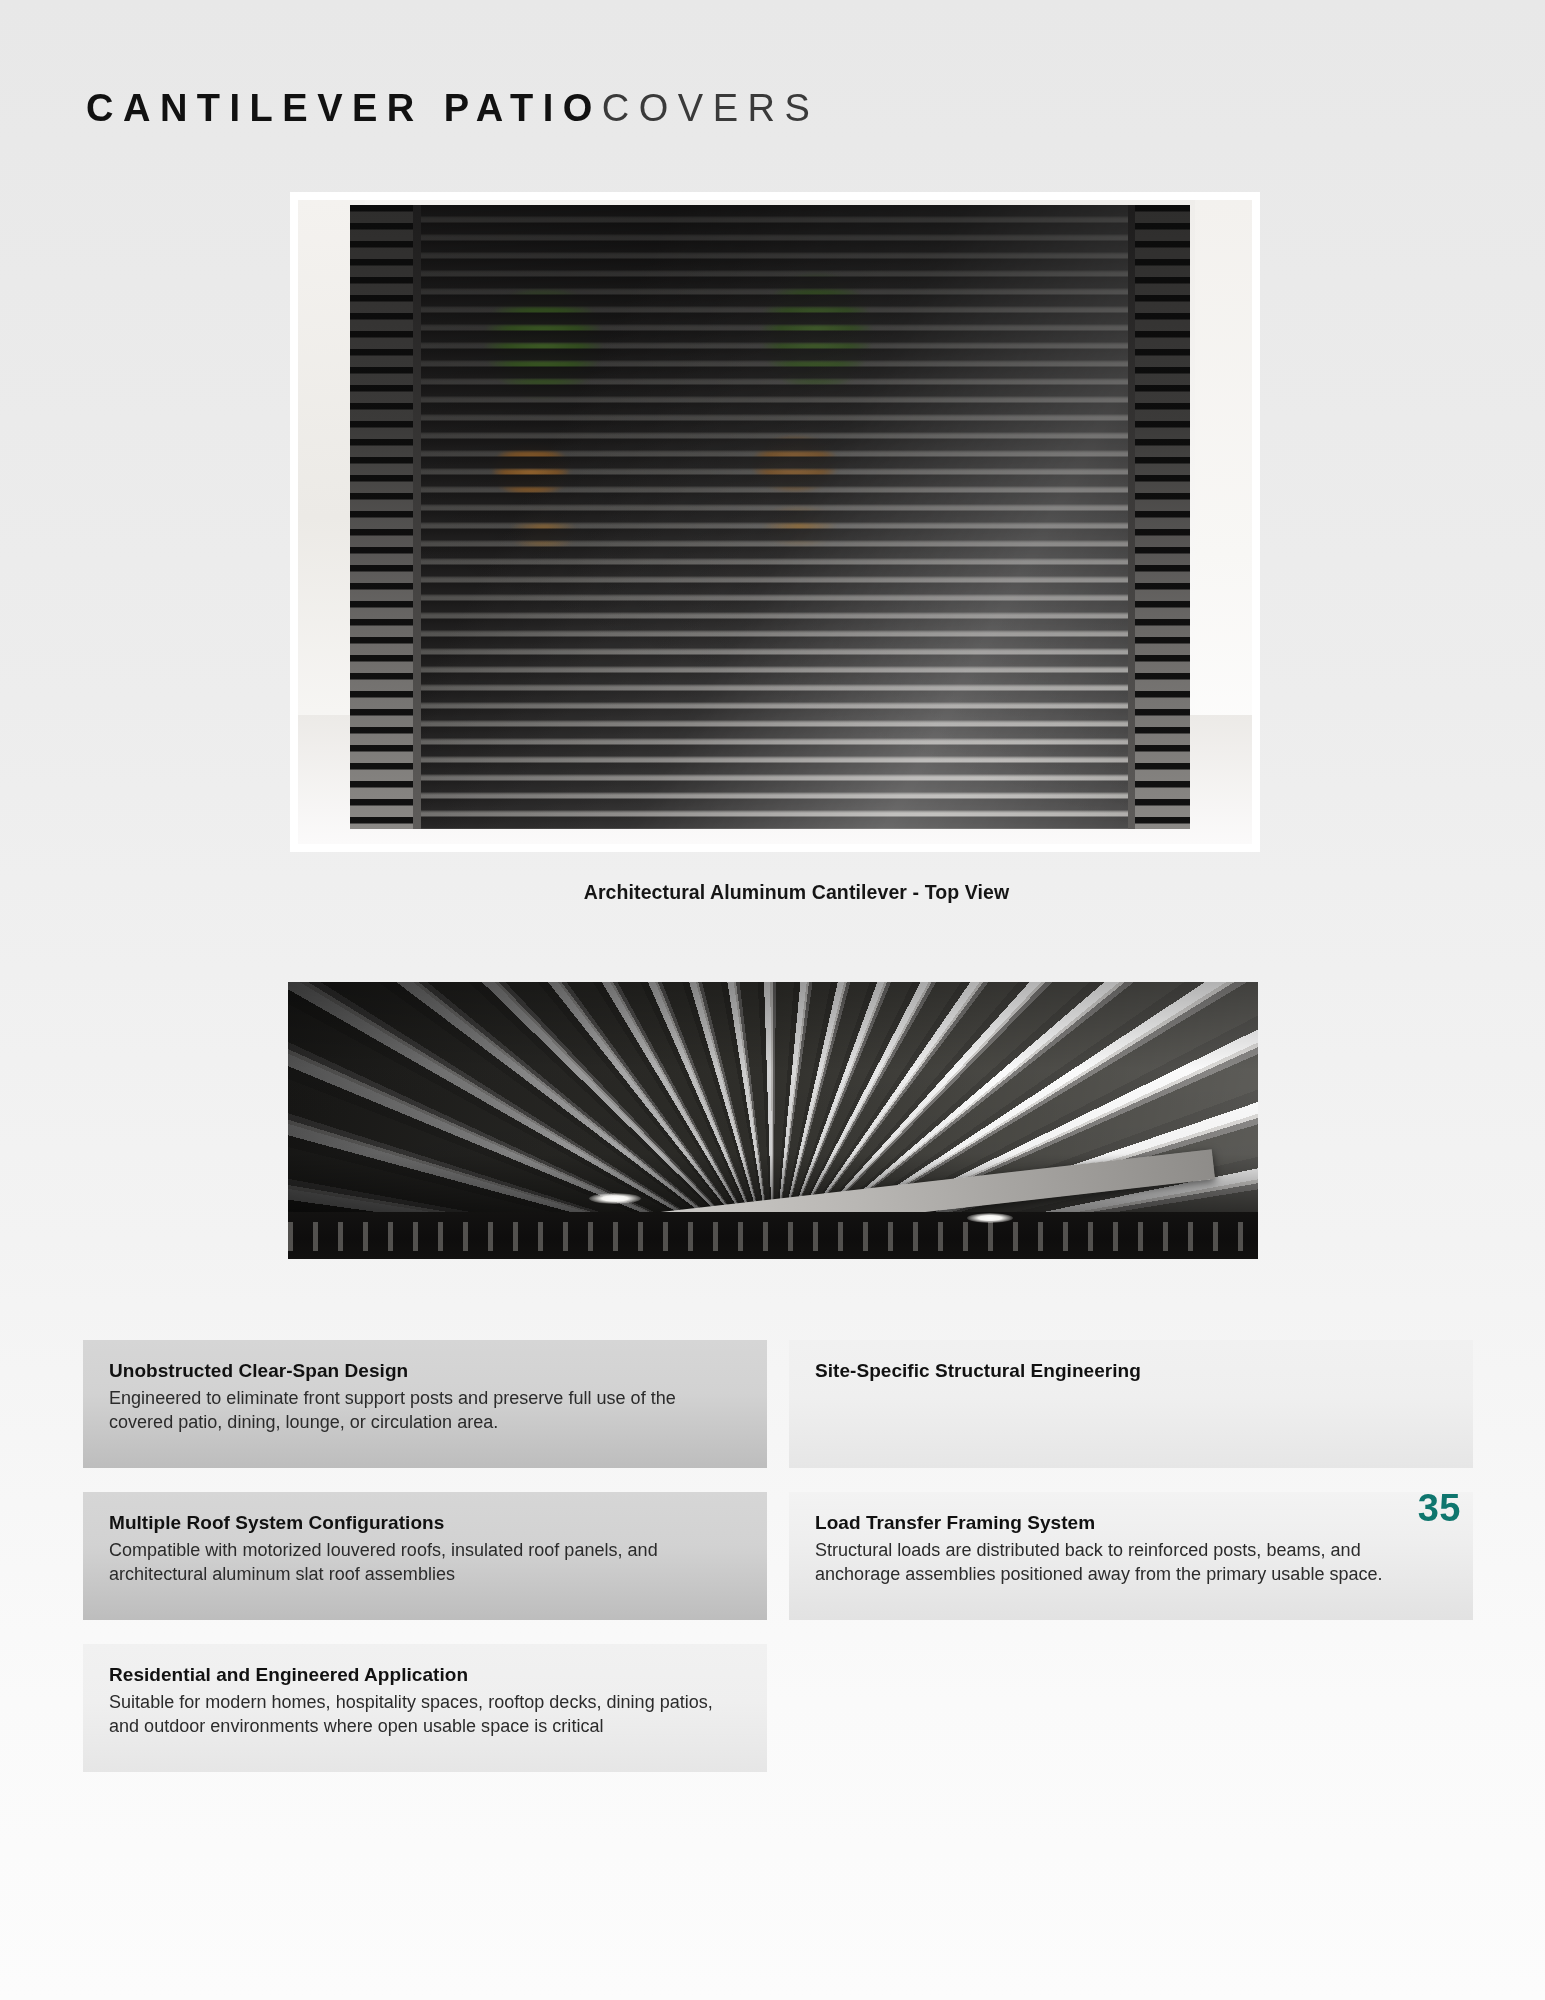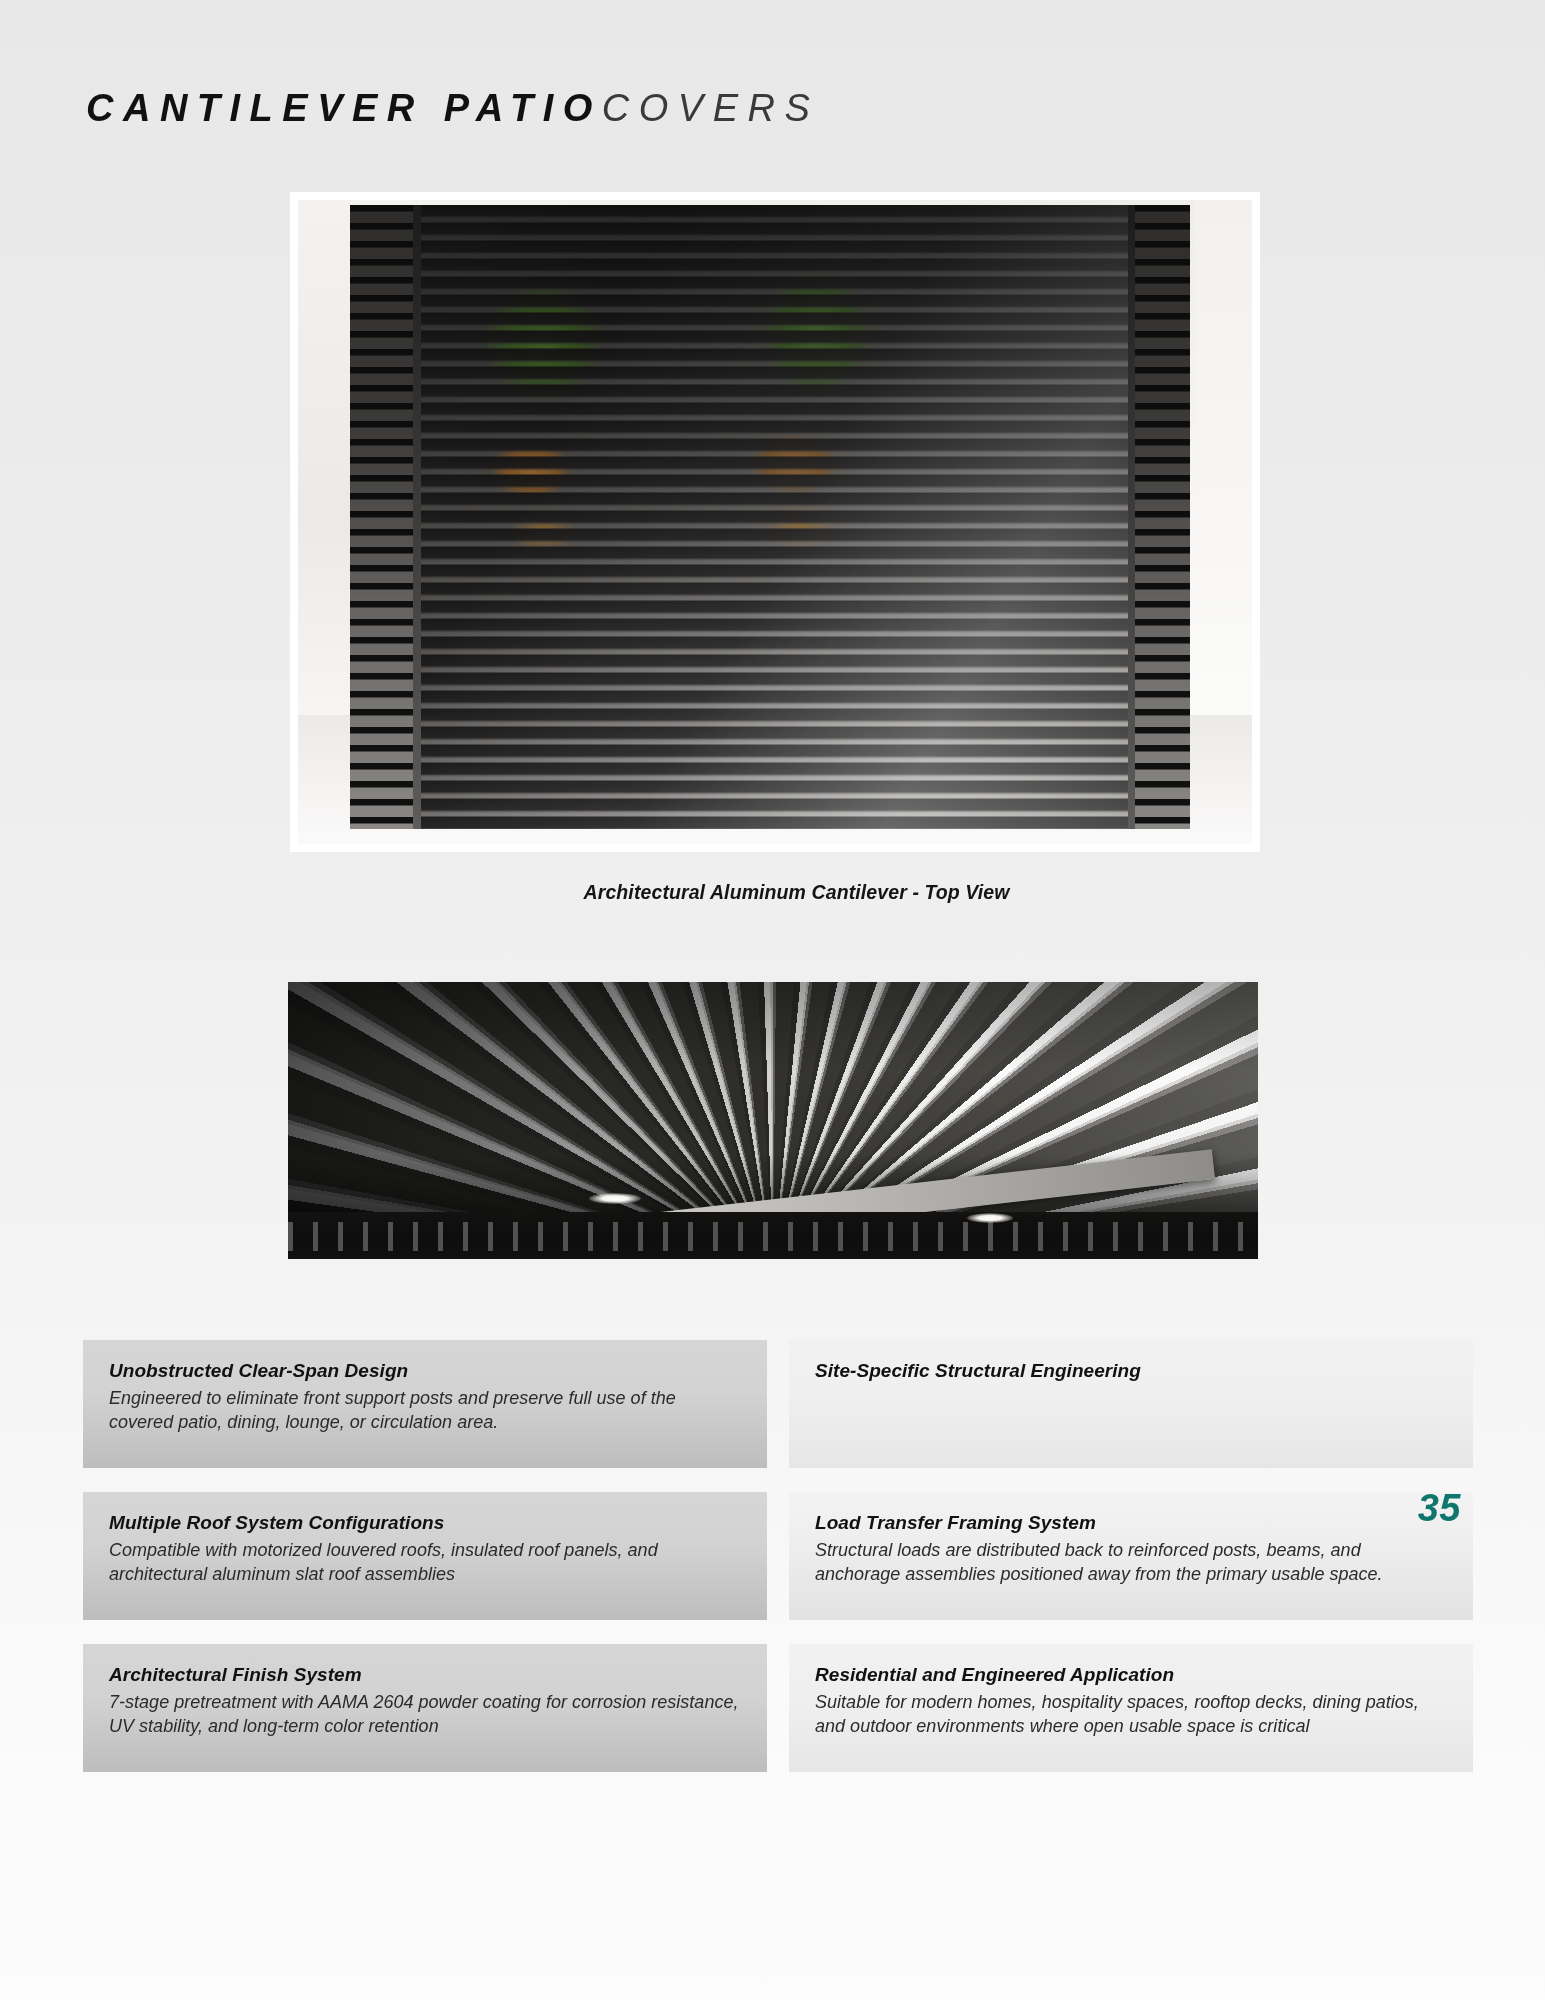--- a/index.html
+++ b/index.html
@@ -14,21 +14,20 @@
     font-family: "Liberation Sans", sans-serif;
     background: linear-gradient(to bottom, #e8e8e8 0%, #ededed 35%, #f3f3f3 62%, #fafafa 85%, #fcfcfc 100%);
     position: relative;
     overflow: hidden;
   }
 
   .page {
     position: relative;
     width: 1545px;
     height: 1568px;
-    font-style: italic;
   }
 
   
   .page-title {
     position: absolute;
     left: 86px;
     top: 88px;
     font-size: 38px;
     line-height: 1.1;
     color: #1a1a1a;
@@ -392,24 +391,20 @@
     <div class="feature-card tone-dark">
       <div class="feature-title">Multiple Roof System Configurations</div>
       <div class="feature-body">Compatible with motorized louvered roofs, insulated roof panels, and architectural aluminum slat roof assemblies</div>
     </div>
 
     <div class="feature-card tone-mid">
       <div class="feature-title">Load Transfer Framing System</div>
       <div class="feature-body">Structural loads are distributed back to reinforced posts, beams, and anchorage assemblies positioned away from the primary usable space.</div>
     </div>
 
-    <div class="feature-card tone-dark">
-      <div class="feature-title">Architectural Finish System</div>
-      <div class="feature-body">7-stage pretreatment with AAMA 2604 powder coating for corrosion resistance, UV stability, and long-term color retention</div>
-    </div>
 
     <div class="feature-card tone-light">
       <div class="feature-title">Residential and Engineered Application</div>
       <div class="feature-body">Suitable for modern homes, hospitality spaces, rooftop decks, dining patios, and outdoor environments where open usable space is critical</div>
     </div>
 
   </div>
 
   <div class="page-number">35</div>
 

